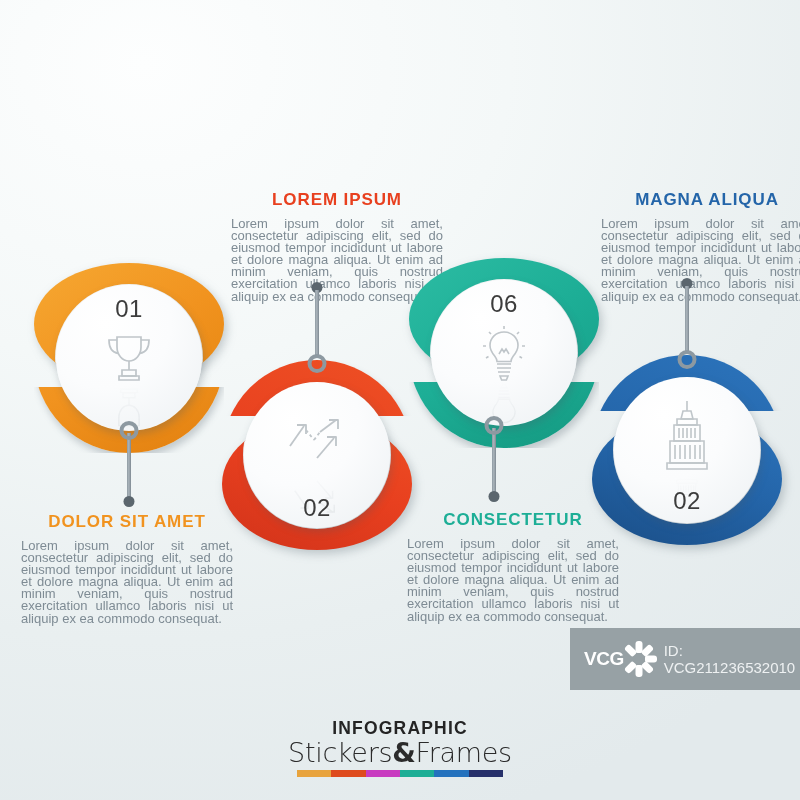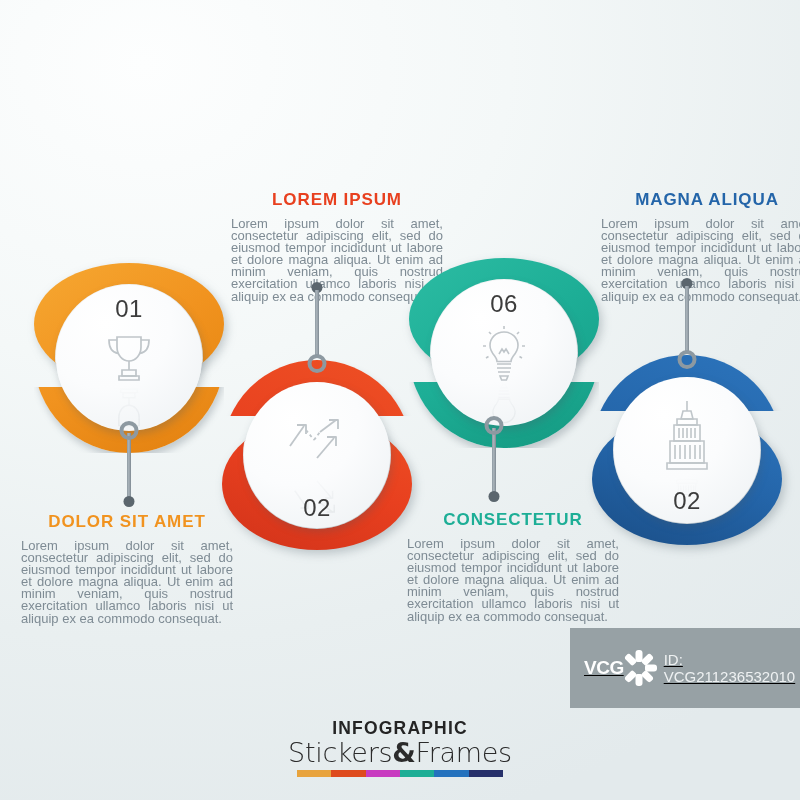--- a/index.html
+++ b/index.html
@@ -95,23 +95,23 @@
   }
   .conn .dot{
     position:absolute; left:50%; transform:translateX(-50%);
     width:11px; height:11px; border-radius:50%;
     background:#5b666e;
   }
 
   
   #watermark{
     position:absolute; left:570px; top:628px;
-    width:230px; height:80px;
+    width:230px; height:62px;
     background:rgba(140,150,155,.88);
-    display:flex; align-items:center;text-decoration:underline;
+    display:flex; align-items:center;
   }
   #wm-logo{ margin-left:14px; display:flex; align-items:center; }
   #wm-vcg{
     font-size:19px; font-weight:bold; color:#fff; letter-spacing:-.5px;
     font-family:"Liberation Sans", sans-serif;
   }
   #wm-burst{ position:relative; width:34px; height:34px; margin-left:-2px; }
   #wm-burst i{
     position:absolute; left:50%; top:50%;
     width:7px; height:12px; background:#fff;

